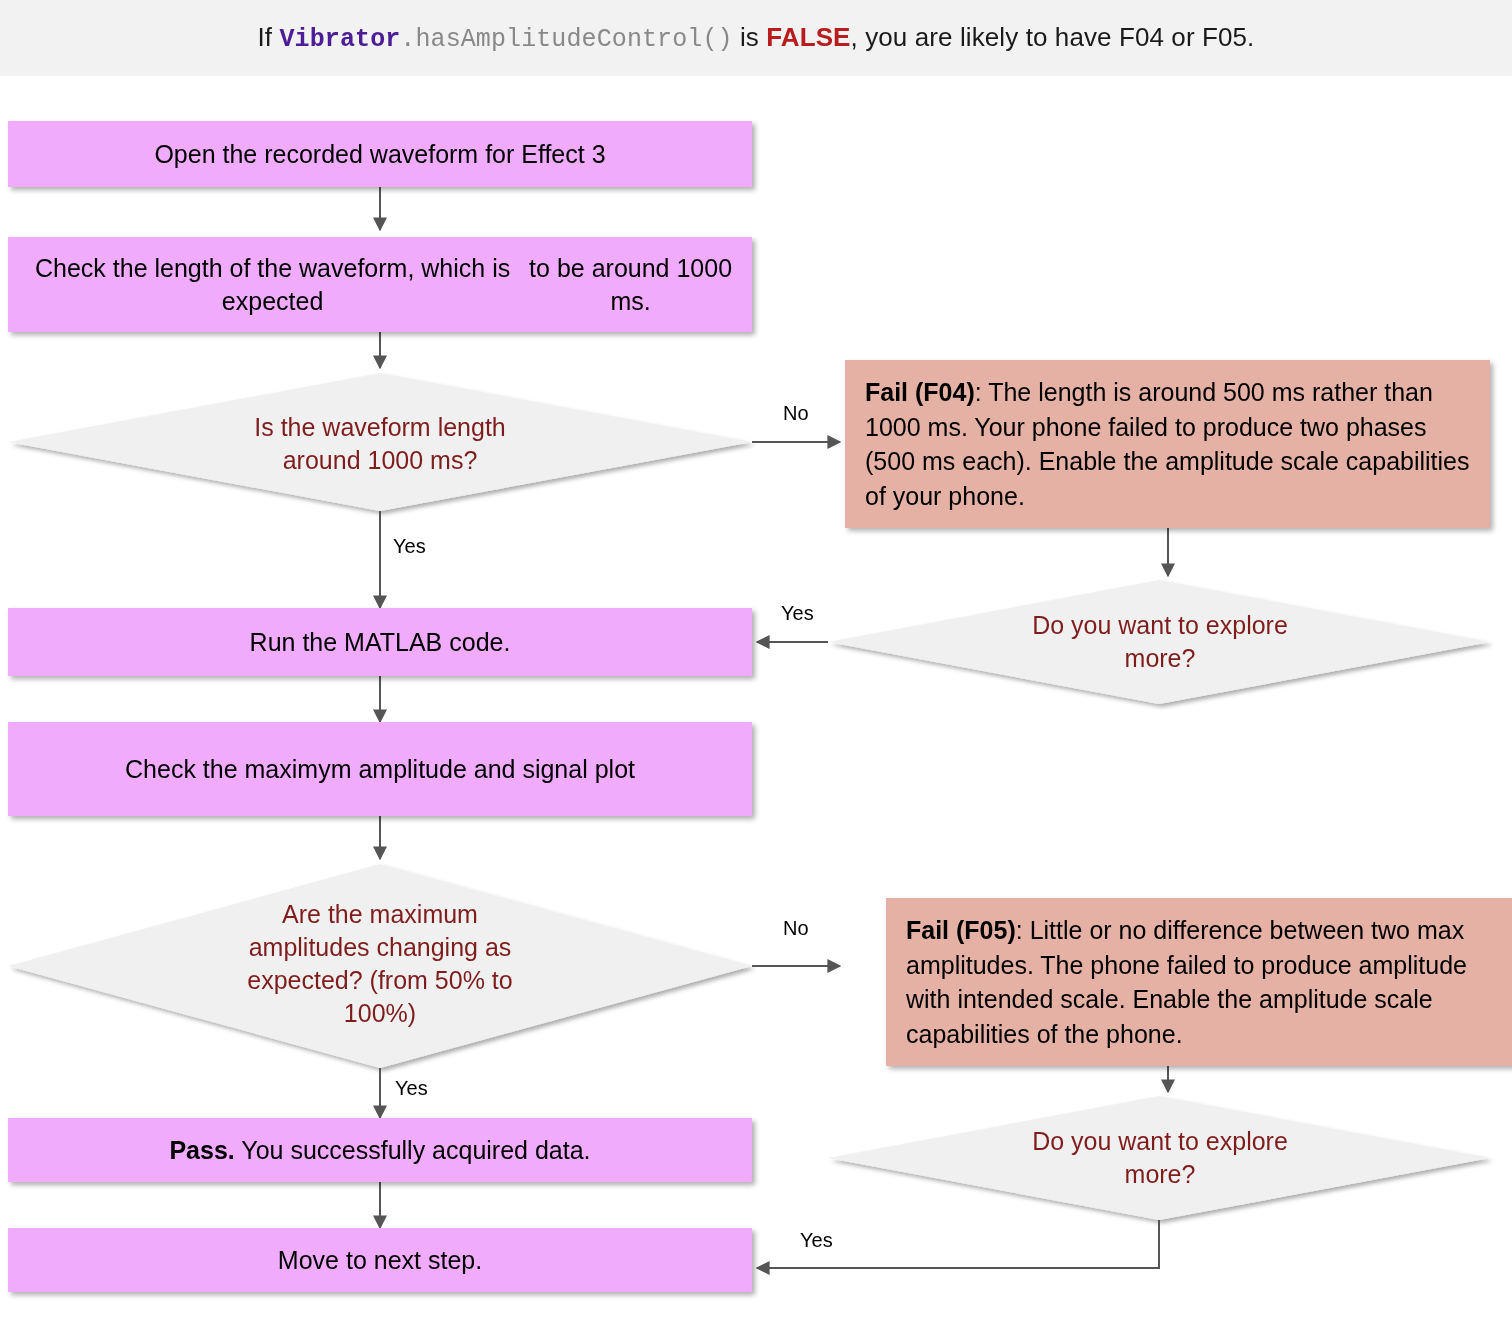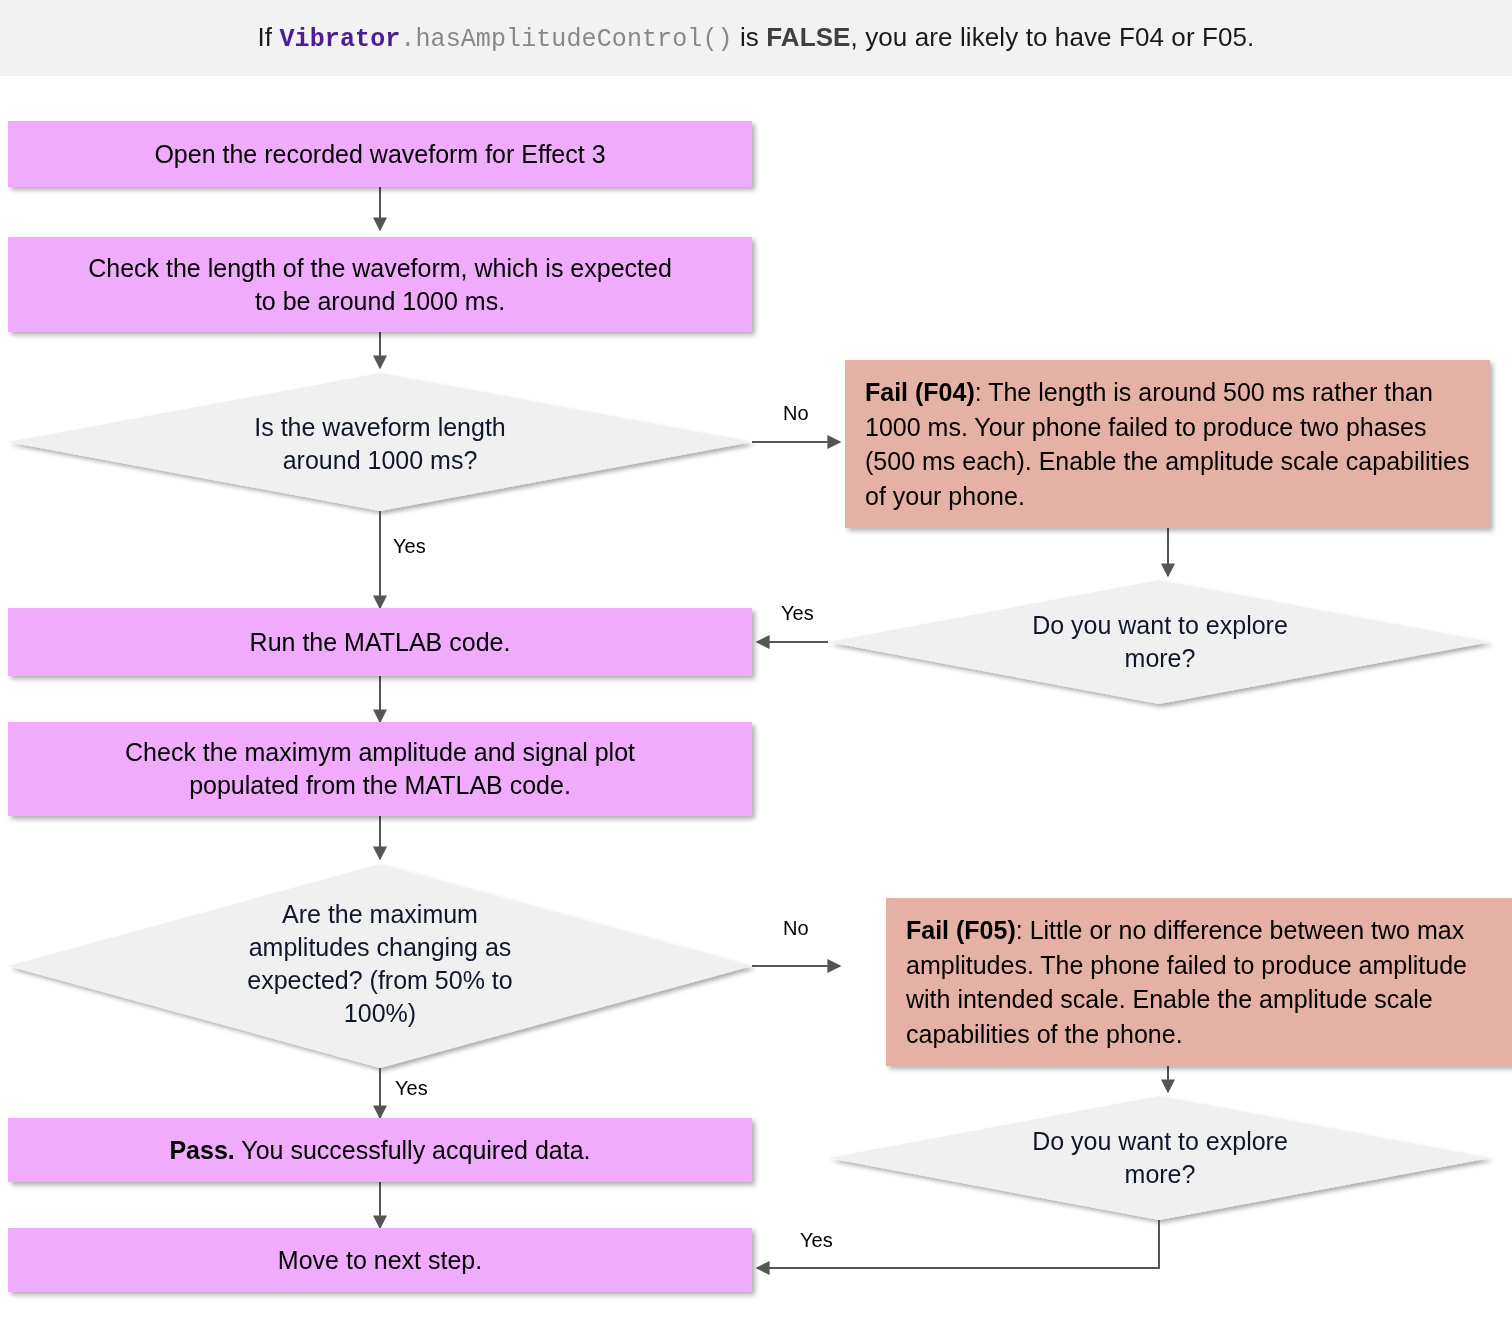--- a/index.html
+++ b/index.html
@@ -40,21 +40,21 @@
     color: #4c1d95;
     font-size: 25px;
   }
   .code-method {
     font-family: "Liberation Mono", "DejaVu Sans Mono", monospace;
     color: #888888;
     font-size: 25px;
   }
   .kw-false {
     font-weight: bold;
-    color: #404040;
+    color: #b91c1c;
   }
 
   
   #canvas {
     position: absolute;
     left: 0;
     top: 0;
     width: 1512px;
     height: 1320px;
     pointer-events: none;
@@ -82,21 +82,21 @@
     color: #000000;
     font-size: 25px;
     box-shadow: 3px 3px 5px rgba(0,0,0,0.30);
     text-align: left;
     justify-content: flex-start;
     padding: 6px 20px;
     line-height: 1.38;
   }
   .decision-label {
     position: absolute;
-    color: #0f172a;
+    color: #7f1d1d;
     font-size: 25px;
     text-align: center;
     line-height: 1.32;
     display: flex;
     align-items: center;
     justify-content: center;
   }
   .edge-label {
     position: absolute;
     font-size: 20px;
@@ -156,37 +156,36 @@
 
     <line x1="1168" y1="1046" x2="1168" y2="1092" stroke="#555555" stroke-width="2" marker-end="url(#arrow)"></line>
 
     <path d="M 1159 1220 L 1159 1268 L 757 1268" fill="none" stroke="#555555" stroke-width="2" marker-end="url(#arrow)"></path>
   </svg>
 
   <div class="node proc" style="left:8px; top:121px; width:744px; height:66px;">
     <span>Open the recorded waveform for Effect 3</span>
   </div>
 
-  <div class="node proc" style="left:8px; top:237px; width:744px; height:95px; flex-direction:column;">
+  <div class="node proc" style="left:8px; top:237px; width:744px; height:95px; flex-direction:row;">
     <span>Check the length of the waveform, which is expected</span>
     <span>to be around 1000 ms.</span>
   </div>
 
   <div class="decision-label" style="left:110px; top:410px; width:540px; height:68px; flex-direction:column;">
     <span>Is the waveform length</span>
     <span>around 1000 ms?</span>
   </div>
 
   <div class="node proc" style="left:8px; top:608px; width:744px; height:68px;">
     <span>Run the MATLAB code.</span>
   </div>
 
   <div class="node proc" style="left:8px; top:722px; width:744px; height:94px; flex-direction:column;">
     <span>Check the maximym amplitude and signal plot</span>
-    <span>populated from the MATLAB code.</span>
   </div>
 
   <div class="decision-label" style="left:110px; top:893px; width:540px; height:142px; flex-direction:column;">
     <span>Are the maximum</span>
     <span>amplitudes changing as</span>
     <span>expected? (from 50% to</span>
     <span>100%)</span>
   </div>
 
   <div class="node proc" style="left:8px; top:1118px; width:744px; height:64px;">

